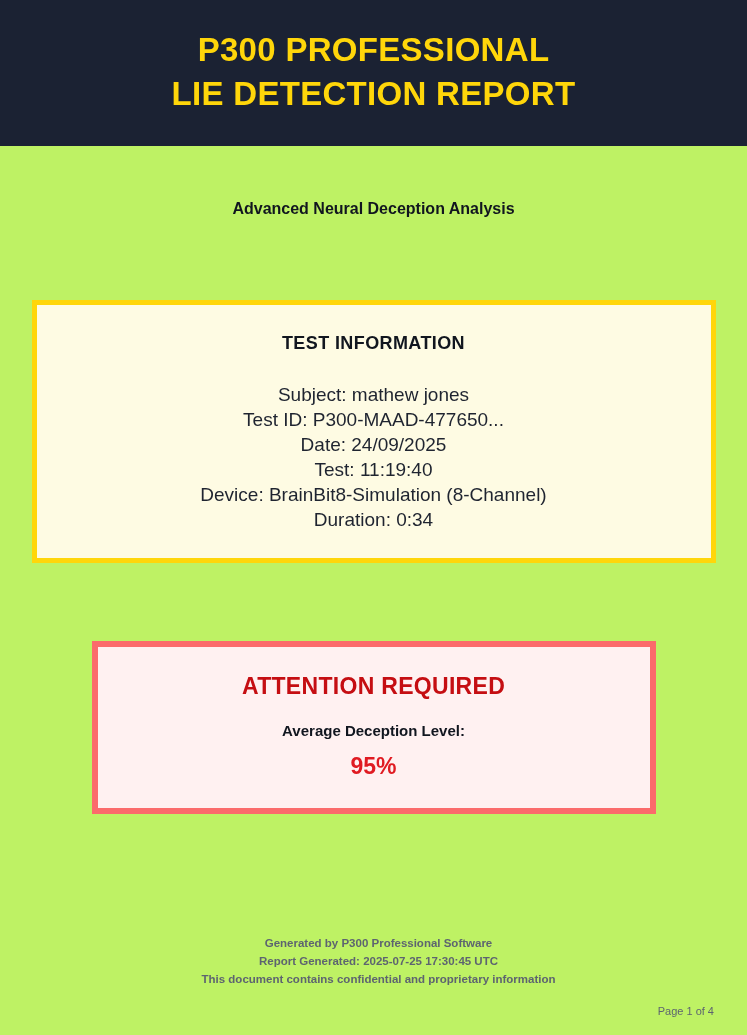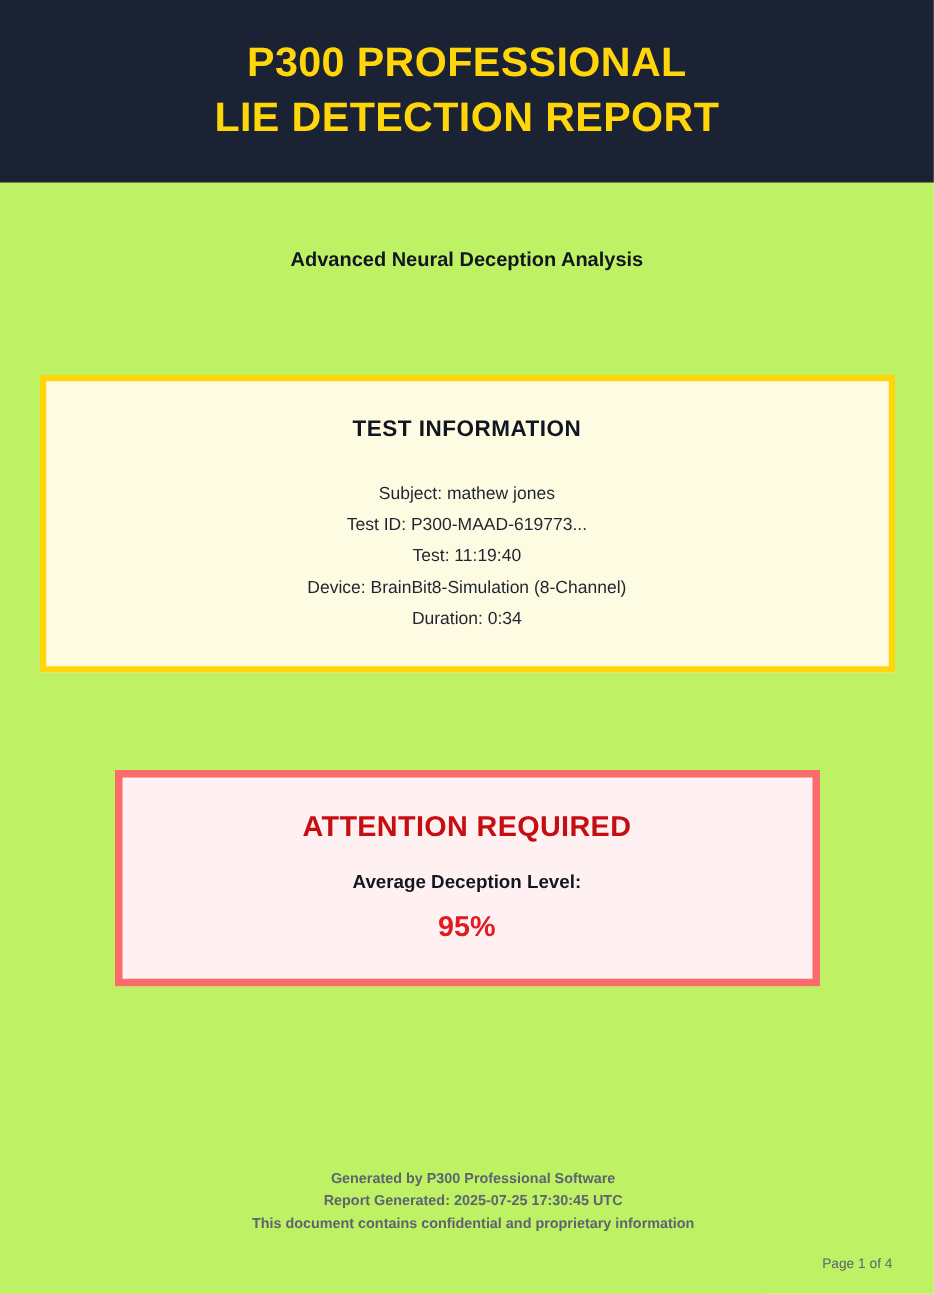--- a/index.html
+++ b/index.html
@@ -62,21 +62,21 @@
     text-align: center;
   }
   .info-card-title {
     font-size: 18px;
     font-weight: bold;
     color: #11161f;
     margin: 0 0 28px 0;
     letter-spacing: 0.4px;
   }
   .info-line {
-    font-size: 14px;
+    font-size: 19px;
     color: #1f2430;
     line-height: 25px;
   }
 
   
   .alert-card {
     margin: 78px auto 0 auto;
     width: 564px;
     box-sizing: border-box;
     background: #fff1f1;
@@ -134,21 +134,22 @@
       <span>P300 PROFESSIONAL</span>
       <span class="line2">LIE DETECTION REPORT</span>
     </h1>
   </div>
 
   <div class="subtitle">Advanced Neural Deception Analysis</div>
 
   <div class="info-card">
     <div class="info-card-title">TEST INFORMATION</div>
     <div class="info-line">Subject: mathew jones</div>
-    <div class="info-line">Test ID: P300-MAAD-619773...</div>
+    <div class="info-line">Test ID: P300-MAAD-477650...</div>
+    <div class="info-line">Date: 24/09/2025</div>
     <div class="info-line">Test: 11:19:40</div>
     <div class="info-line">Device: BrainBit8-Simulation (8-Channel)</div>
     <div class="info-line">Duration: 0:34</div>
   </div>
 
   <div class="alert-card">
     <div class="alert-title">ATTENTION REQUIRED</div>
     <div class="alert-label">Average Deception Level:</div>
     <div class="alert-value">95%</div>
   </div>

